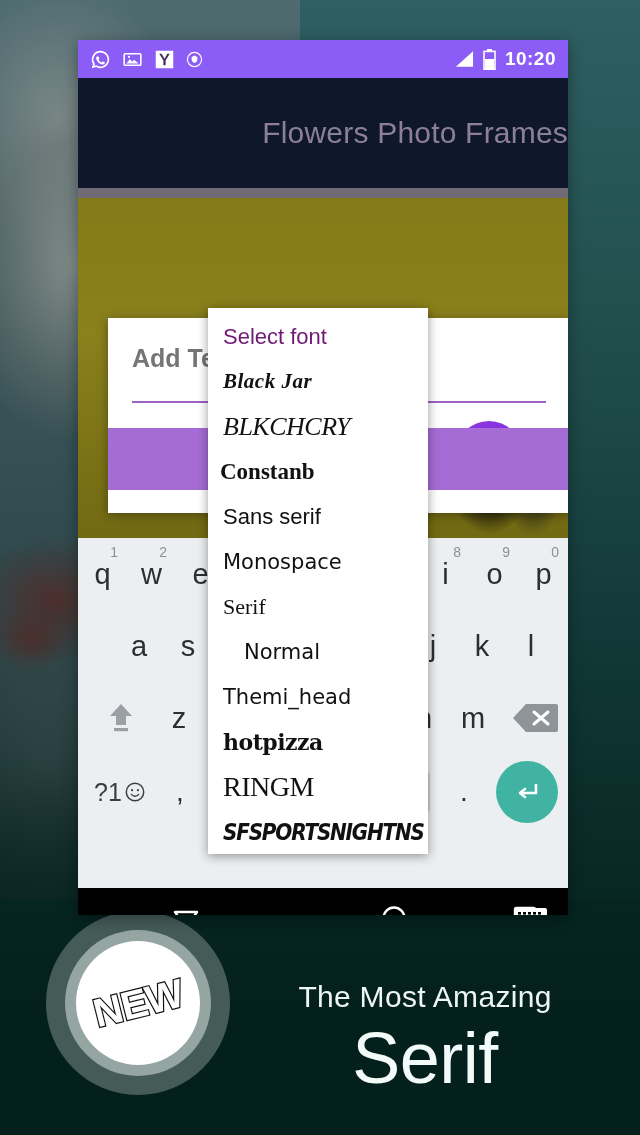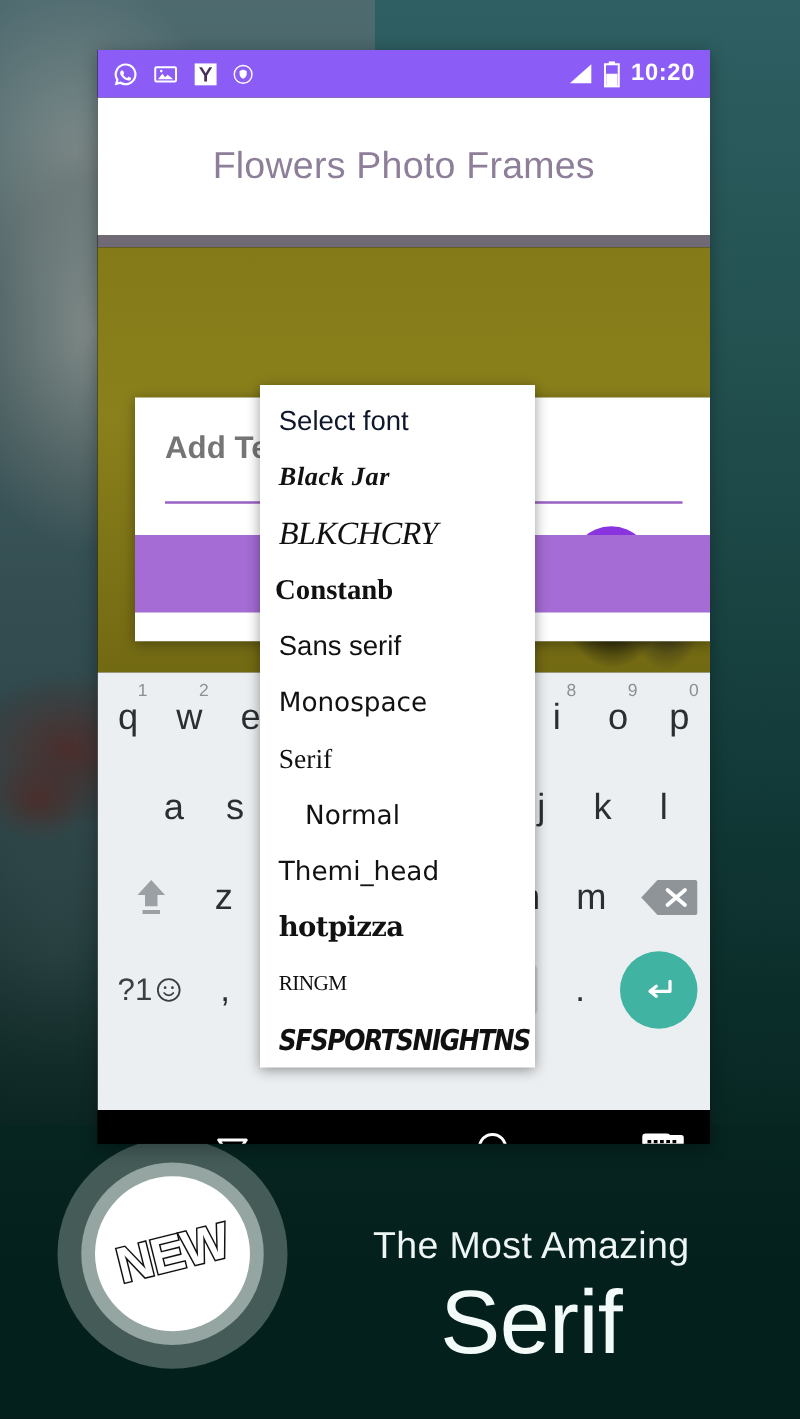--- a/index.html
+++ b/index.html
@@ -88,22 +88,22 @@
     position: relative; height: 38px; background: #8b5cf6;
     display: flex; align-items: center; padding: 0 12px; color: #fff;
   }
   #status-left { display: flex; align-items: center; gap: 11px; }
   #status-right { margin-left: auto; display: flex; align-items: center; gap: 9px; }
   #status-time { font-size: 19px; font-weight: 700; letter-spacing: .5px; }
   .sicon { display: block; }
 
   
   #app-bar {
-    height: 110px; background: #ffffff;
-    display: flex; align-items: center; justify-content: center;
+    height: 110px; background: #0f172a;
+    display: flex; align-items: center; justify-content: flex-end;
   }
   #app-title {
     color: #8d7f99; font-size: 30px; font-weight: 400; letter-spacing: .2px;
   }
   #app-bar-shadow { height: 10px; background: #6f6a74; }
 
   
   #canvas-area {
     position: relative; height: 340px; overflow: hidden;
     background: linear-gradient(180deg, #7c7315 0%, #80771a 45%, #6e6715 100%);
@@ -153,31 +153,31 @@
     position: absolute; left: 130px; top: 268px; width: 220px;
     background: #fff; z-index: 20;
     box-shadow: 0 2px 10px rgba(0,0,0,.4);
     padding: 6px 0 0 0;
   }
   .font-item {
     padding: 0 0 0 15px; height: 45px;
     display: flex; align-items: center;
     color: #111; font-size: 22px; white-space: nowrap; overflow: hidden;
   }
-  .f-header  { font-size: 22px; color: #0f172a; }
+  .f-header  { font-size: 22px; color: #701a75; }
   .f-blackjar{ font-family: "Liberation Serif", serif; font-style: italic; font-size: 21px; letter-spacing: .5px; font-weight: bold; }
   .f-blkchcry{ font-family: "Liberation Serif", serif; font-style: italic; font-size: 26px; letter-spacing: -.5px; }
   .f-constanb{ font-family: "Liberation Serif", serif; font-weight: 700; font-size: 23px; padding-left: 12px; }
   .f-sans    { font-family: "Liberation Sans", sans-serif; font-size: 22px; }
   .f-mono    { font-family: "DejaVu Sans", sans-serif; font-size: 21px; }
   .f-serif   { font-family: "Liberation Serif", serif; font-size: 22px; }
   .f-normal  { font-family: "DejaVu Sans", sans-serif; font-size: 21px; padding-left: 36px; }
   .f-themi   { font-family: "DejaVu Sans", sans-serif; font-size: 21px; }
   .f-hotpizza{ font-family: "DejaVu Serif", serif; font-weight: 700; font-size: 22px; letter-spacing: -.5px; }
-  .f-ringm   { font-family: "Liberation Serif", serif; font-size: 17px; letter-spacing: -.5px; }
+  .f-ringm   { font-family: "Liberation Serif", serif; font-size: 28px; letter-spacing: -.5px; }
   .f-sfsports{ font-family: "DejaVu Sans", sans-serif; font-weight: 700; font-style: italic;
                font-size: 20px; letter-spacing: -1.2px; transform: scaleY(1.15); }
 
   
   #keyboard { position: relative; background: #eceff1; height: 350px; }
   #suggestion-bar {
     height: 52px; background: #e3e6e8;
     display: flex; align-items: center; position: relative;
   }
   #sug-divider { position: absolute; left: 311px; top: 12px; width: 2px; height: 28px; background: #b6bcc0; }

